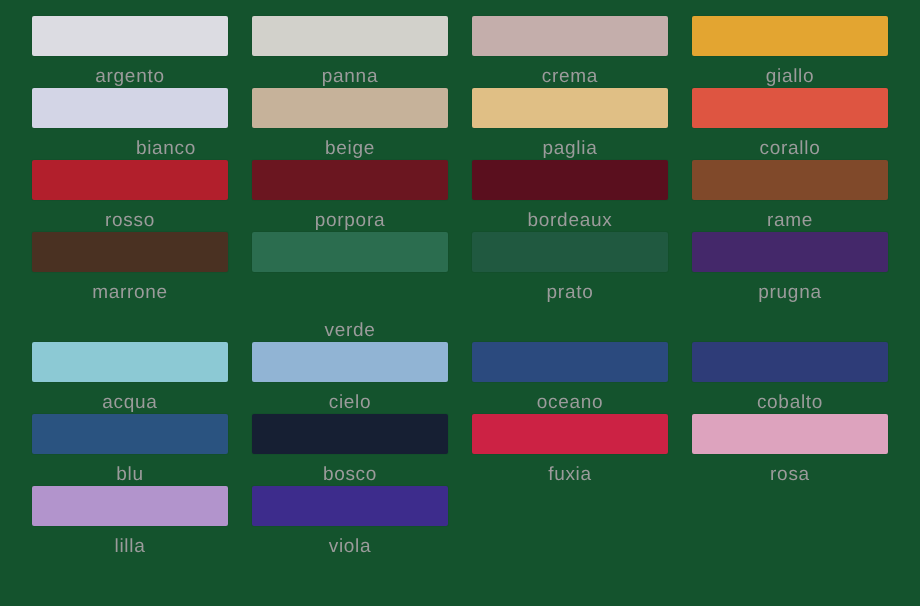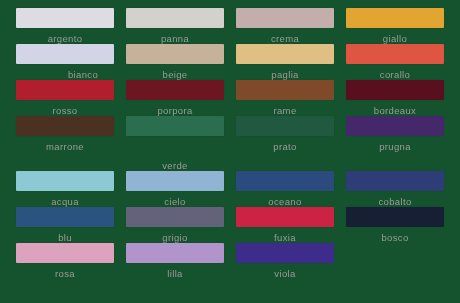--- a/index.html
+++ b/index.html
@@ -91,26 +91,26 @@
     </div>
     <div class="swatch-cell">
       <div class="swatch-chip" style="background: rgb(178, 31, 44);"></div>
       <div class="swatch-label" style="color: rgb(155, 155, 155);">rosso</div>
     </div>
     <div class="swatch-cell">
       <div class="swatch-chip" style="background: rgb(107, 22, 32);"></div>
       <div class="swatch-label" style="color: rgb(155, 155, 155);">porpora</div>
     </div>
     <div class="swatch-cell">
+      <div class="swatch-chip" style="background: rgb(90, 15, 30);"></div>
+      <div class="swatch-label" style="color: rgb(155, 155, 155);">bordeaux</div>
+    </div>
+    <div class="swatch-cell">
       <div class="swatch-chip" style="background: rgb(128, 73, 42);"></div>
       <div class="swatch-label" style="color: rgb(155, 155, 155);">rame</div>
-    </div>
-    <div class="swatch-cell">
-      <div class="swatch-chip" style="background: rgb(90, 15, 30);"></div>
-      <div class="swatch-label" style="color: rgb(155, 155, 155);">bordeaux</div>
     </div>
     <div class="swatch-cell">
       <div class="swatch-chip" style="background: rgb(74, 49, 34);"></div>
       <div class="swatch-label" style="color: rgb(155, 155, 155);">marrone</div>
     </div>
     <div class="swatch-cell">
       <div class="swatch-chip" style="background: rgb(43, 109, 79);"></div>
       <div class="swatch-label" style="color: rgb(155, 155, 155); margin-top: 24px;">verde</div>
     </div>
     <div class="swatch-cell">
@@ -135,30 +135,26 @@
     </div>
     <div class="swatch-cell">
       <div class="swatch-chip" style="background: rgb(46, 60, 120);"></div>
       <div class="swatch-label" style="color: rgb(155, 155, 155);">cobalto</div>
     </div>
     <div class="swatch-cell">
       <div class="swatch-chip" style="background: rgb(42, 83, 128);"></div>
       <div class="swatch-label" style="color: rgb(155, 155, 155);">blu</div>
     </div>
     <div class="swatch-cell">
-      <div class="swatch-chip" style="background: rgb(99, 98, 122);"></div>
-      <div class="swatch-label" style="color: rgb(155, 155, 155);">grigio</div>
+      <div class="swatch-chip" style="background: rgb(22, 31, 51);"></div>
+      <div class="swatch-label" style="color: rgb(155, 155, 155);">bosco</div>
     </div>
     <div class="swatch-cell">
       <div class="swatch-chip" style="background: rgb(204, 34, 68);"></div>
       <div class="swatch-label" style="color: rgb(155, 155, 155);">fuxia</div>
-    </div>
-    <div class="swatch-cell">
-      <div class="swatch-chip" style="background: rgb(22, 31, 51);"></div>
-      <div class="swatch-label" style="color: rgb(155, 155, 155);">bosco</div>
     </div>
     <div class="swatch-cell">
       <div class="swatch-chip" style="background: rgb(221, 163, 190);"></div>
       <div class="swatch-label" style="color: rgb(155, 155, 155);">rosa</div>
     </div>
     <div class="swatch-cell">
       <div class="swatch-chip" style="background: rgb(178, 148, 204);"></div>
       <div class="swatch-label" style="color: rgb(155, 155, 155);">lilla</div>
     </div>
     <div class="swatch-cell">

